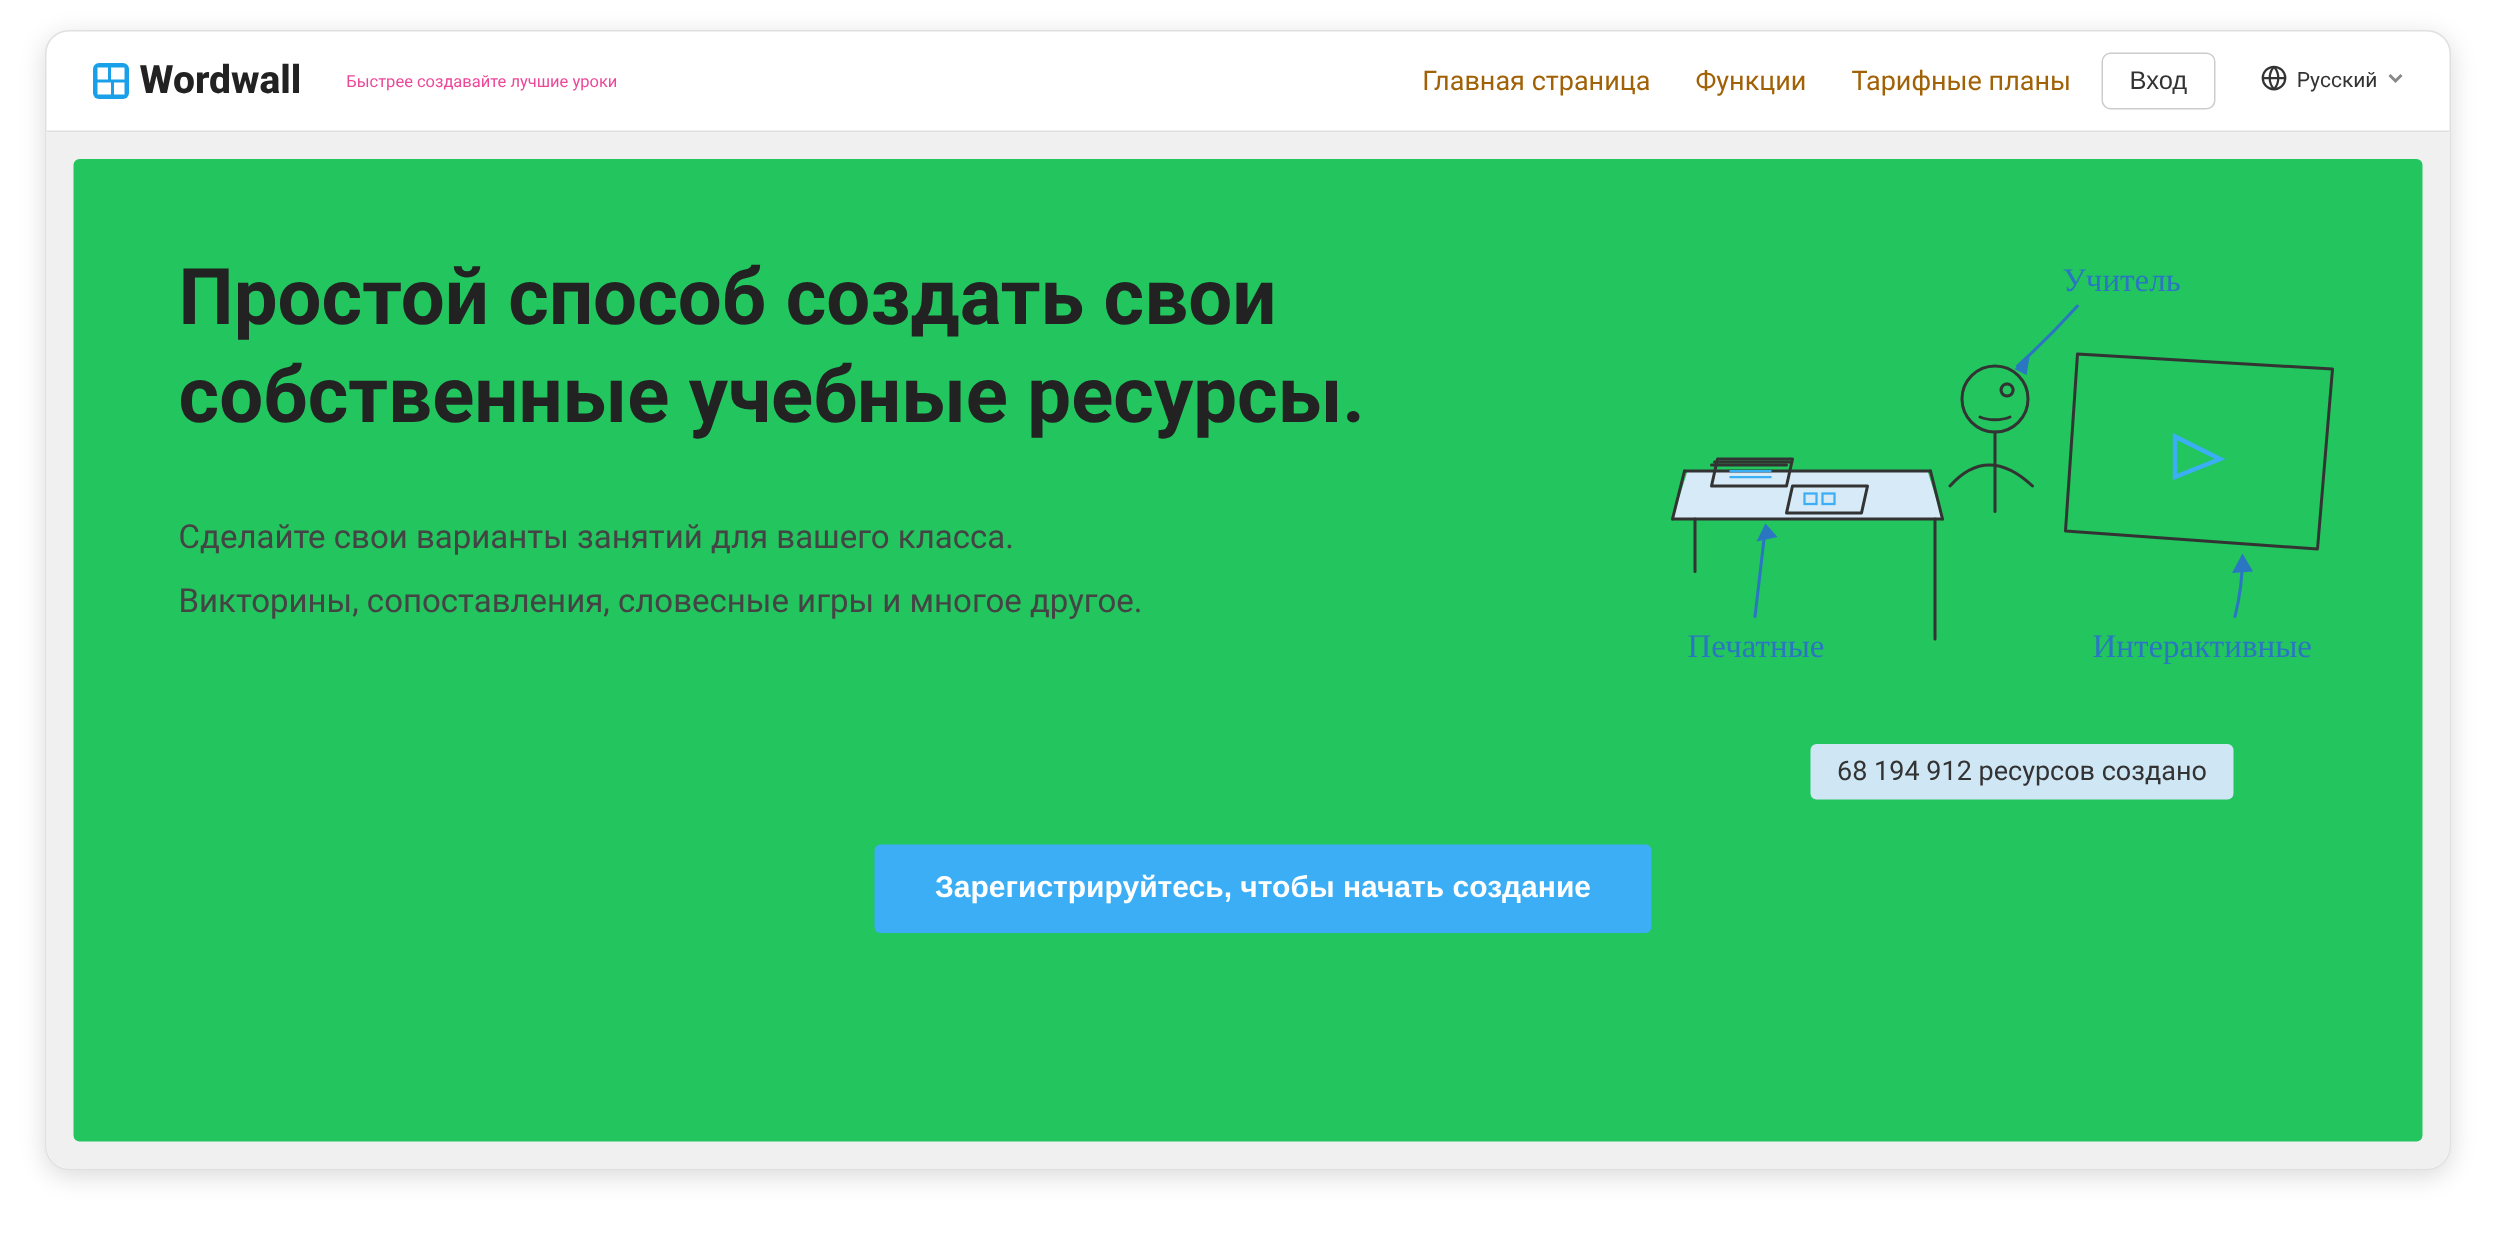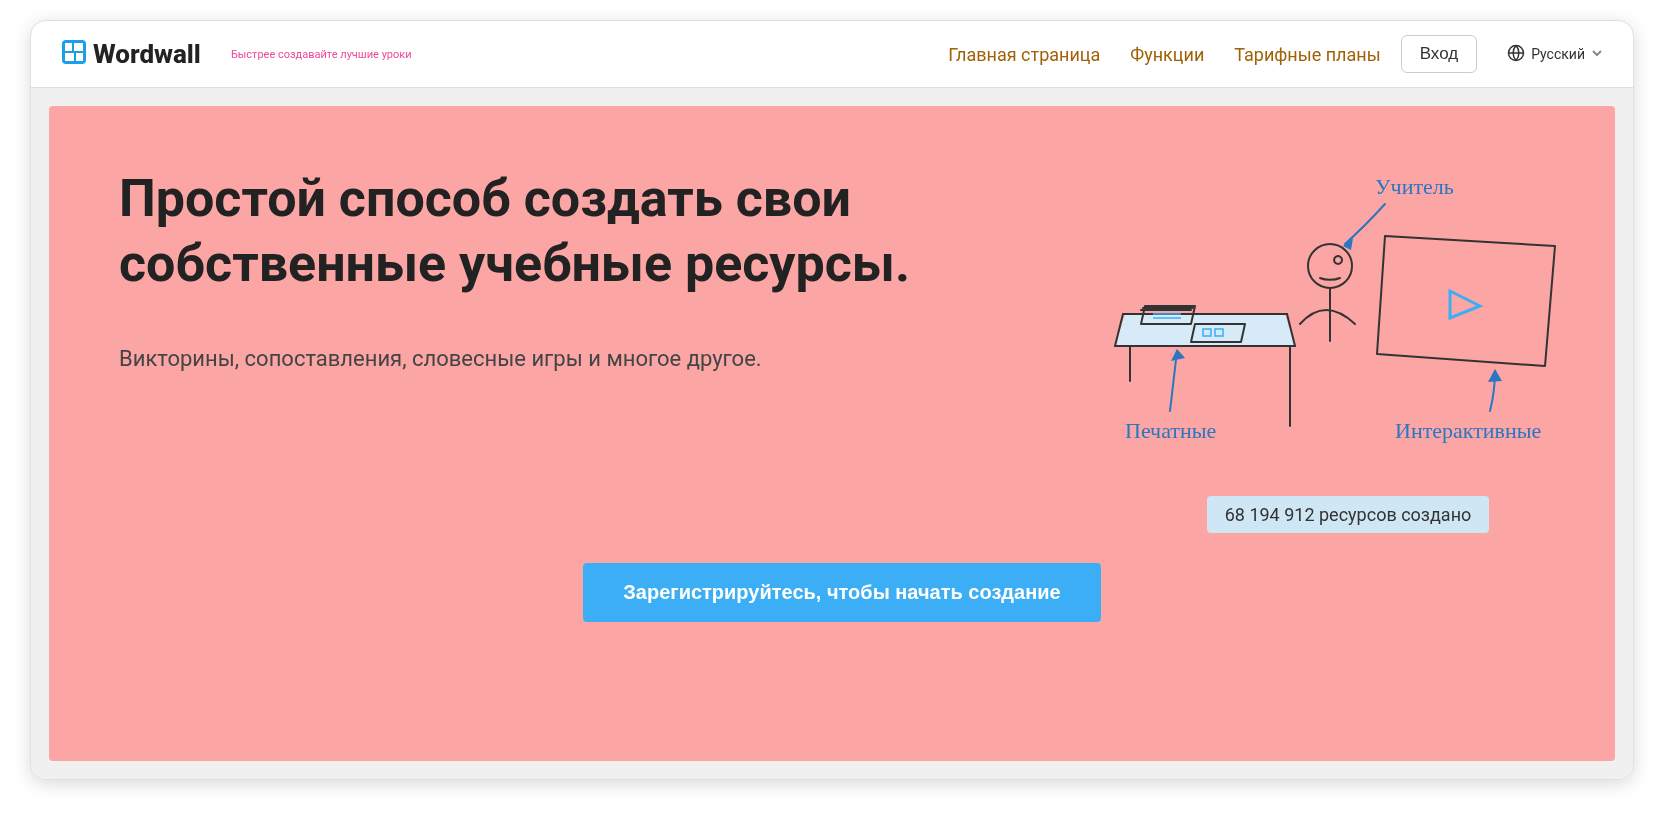--- a/index.html
+++ b/index.html
@@ -24,21 +24,21 @@
     .header {
       display: flex;
       align-items: center;
       padding: 14px 30px;
       border-bottom: 1px solid #e0e0e0;
       gap: 20px;
       flex: 0 0 auto;
     }
     .logo {
       display: flex;
-      align-items: flex-start;
+      align-items: center;
       gap: 6px;
       font-weight: 800;
       font-size: 26px;
       color: #222;
     }
     .logo-icon {
       width: 26px; height: 26px;
     }
     .tagline {
       color: #ec4899;
@@ -76,21 +76,21 @@
       font-size: 14px;
       cursor: pointer;
       margin-left: 10px;
     }
     .content-wrap {
       background: #f0f0f0;
       flex: 1;
       padding: 18px;
     }
     .content {
-      background: #fca5a5;
+      background: #22c55e;
       border-radius: 4px;
       height: 100%;
       padding: 60px 50px 30px 70px;
       display: flex;
       flex-direction: column;
     }
     .hero {
       display: flex;
       gap: 30px;
     }
@@ -196,20 +196,21 @@
       </span>
     </div>
   </div>
 
   <div class="content-wrap">
     <div class="content">
       <div class="hero">
 
         <div class="hero-left">
           <h1>Простой способ создать свои собственные учебные ресурсы.</h1>
+          <p class="subtext">Сделайте свои варианты занятий для вашего класса.</p>
           <p class="subtext">Викторины, сопоставления, словесные игры и многое другое.</p>
         </div>
 
         <div class="hero-right">
           <svg width="470" height="300" viewBox="0 0 470 300">
 
               <text x="280" y="28" class="label-cursive">Учитель</text>
               <path class="arrow" d="M290 38 Q270 60 250 78"></path>
               <polygon class="arrowhead" points="248,80 258,72 256,84"></polygon>
 

